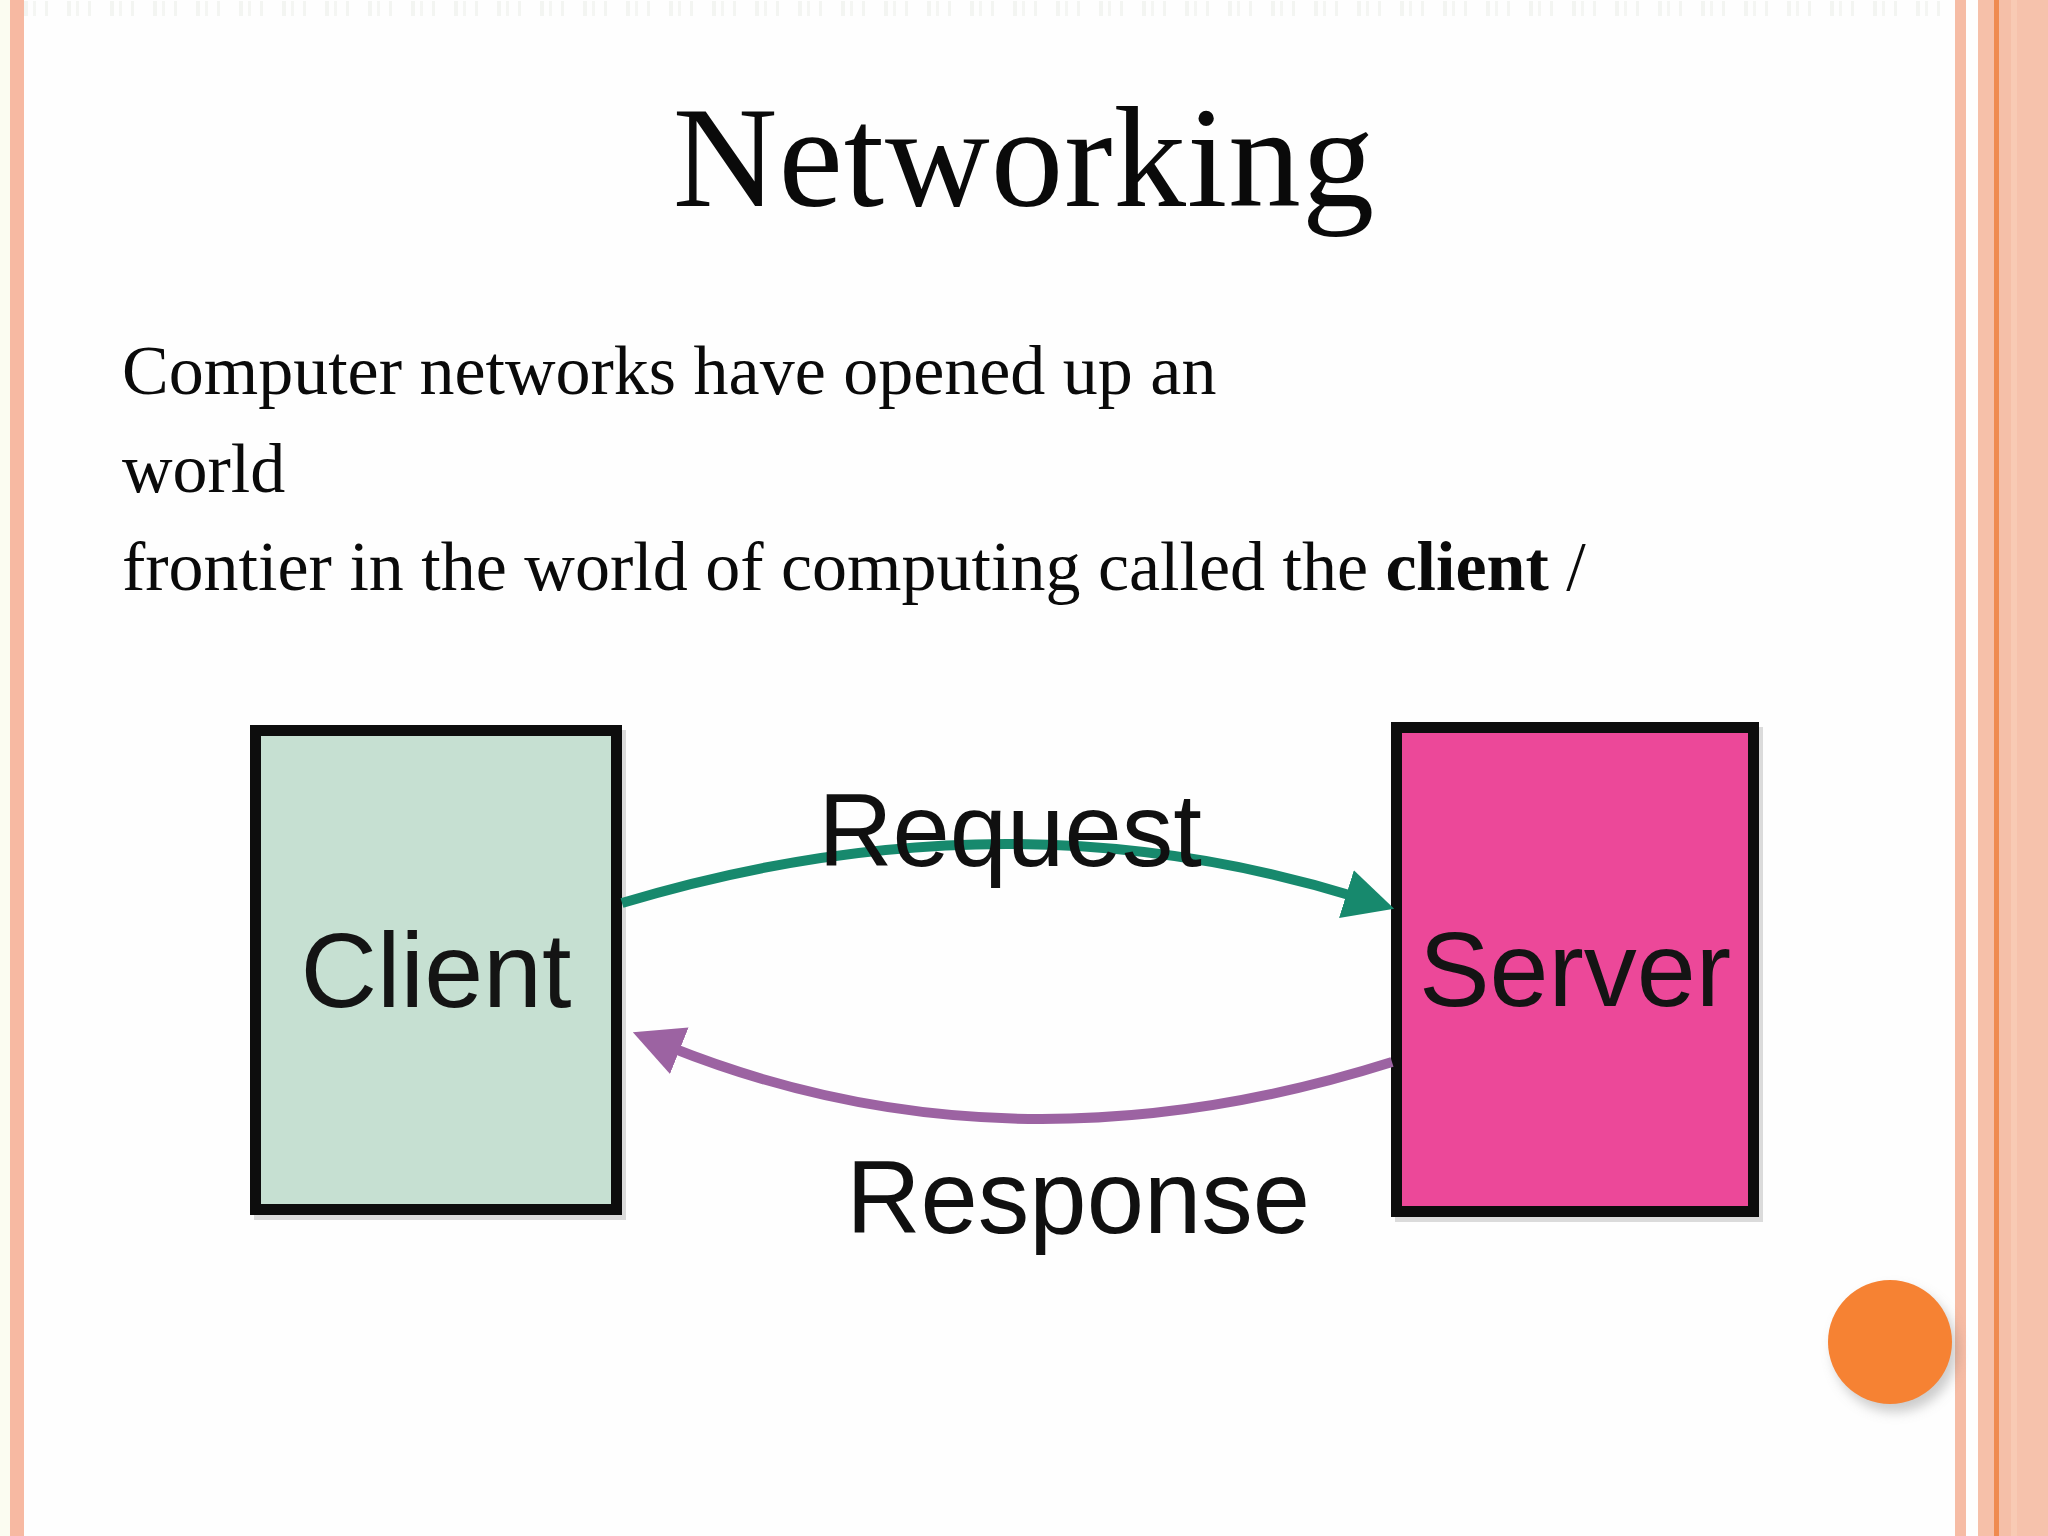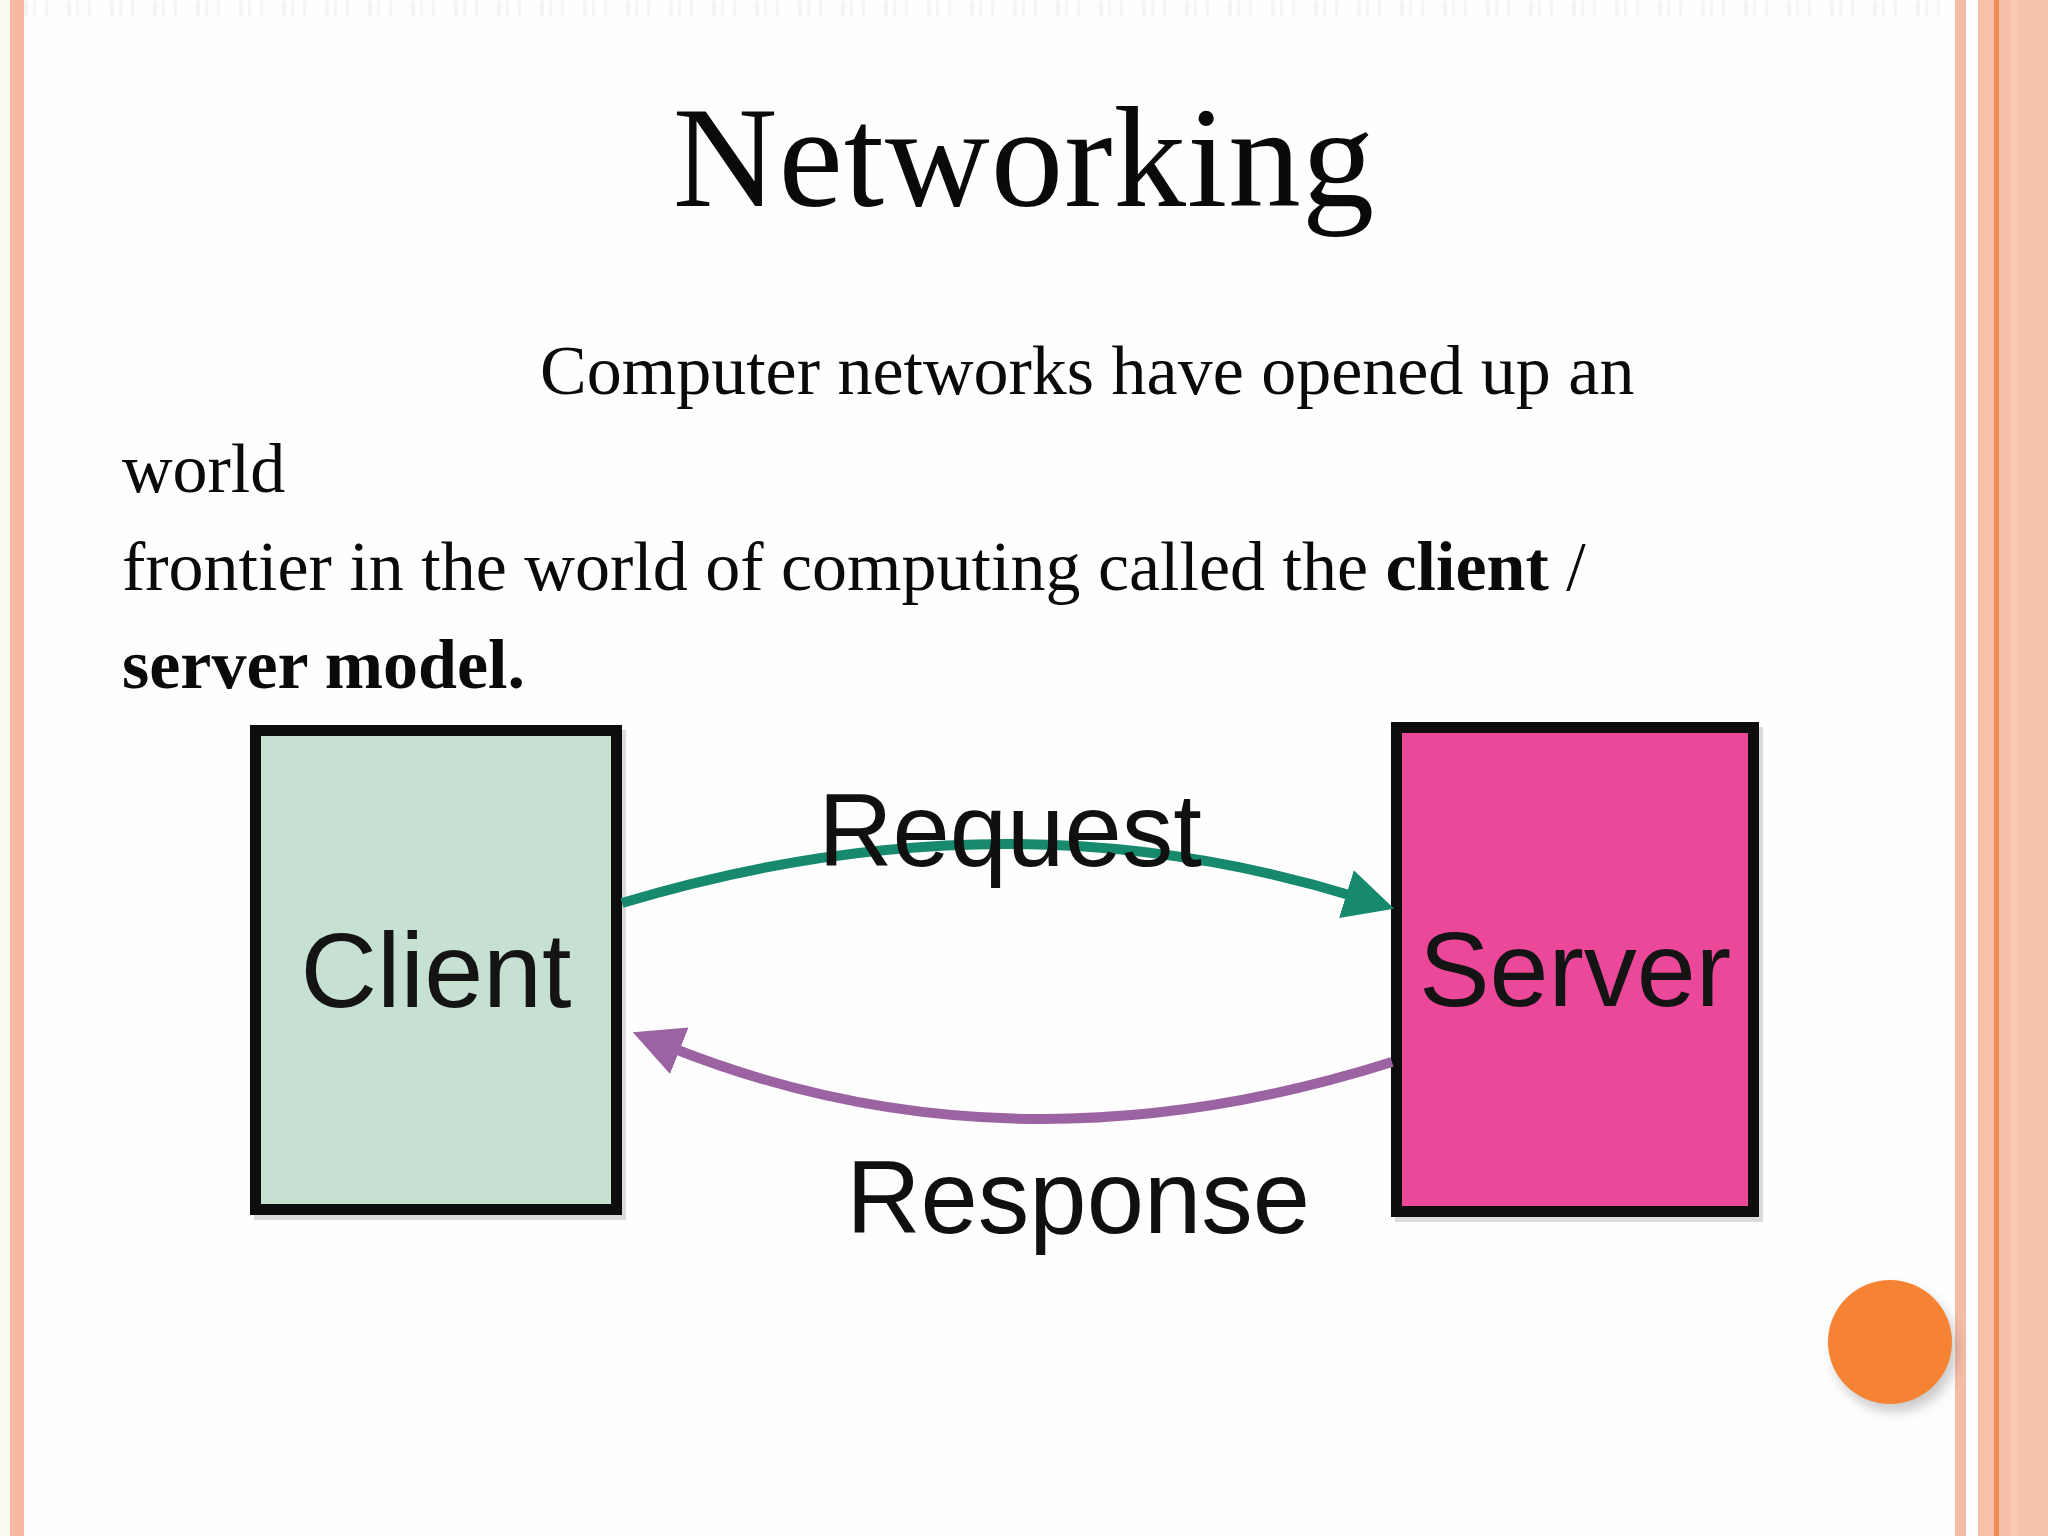--- a/index.html
+++ b/index.html
@@ -28,21 +28,21 @@
   }
   
   .title{
     position:absolute;top:70px;left:0;width:2048px;text-align:center;
     font-size:145px;line-height:1.2;font-weight:400;letter-spacing:1px;
   }
   .para{
     position:absolute;top:322px;left:122px;width:1720px;
     font-size:70px;line-height:98px;
   }
-  .para .indent{display:inline-block;margin-left:418px;}
+  .para .indent{display:inline-block;}
   .para b{font-weight:700;}
   
   .node{
     position:absolute;box-sizing:border-box;border:11px solid #0d0d0d;
     display:flex;align-items:center;justify-content:center;
     font-family:"Liberation Sans",sans-serif;font-size:106px;color:#141414;
     box-shadow:4px 5px 0 rgba(140,140,140,.30);
   }
   .client-box{left:250px;top:725px;width:372px;height:490px;background:#c6e0d2;}
   .server-box{left:1391px;top:722px;width:368px;height:495px;background:#ec4899;}
@@ -67,21 +67,20 @@
 <div class="edge right-thin-salmon"></div>
 <div class="edge right-band"></div>
 <div class="top-pattern"></div>
 
 <div class="title">Networking</div>
 
 <div class="para">
   <span class="indent">Computer networks have opened up an</span><br>
   <span>world</span><br>
   <span>frontier in the world of computing called the </span><b>client</b><span> /</span><br>
-  <b>server model.</b>
 </div>
 
 <div class="node client-box">
   <span>Client</span>
 </div>
 <div class="node server-box">
   <span>Server</span>
 </div>
 
 <svg class="arrows" viewBox="0 0 2048 1536" xmlns="http://www.w3.org/2000/svg">

